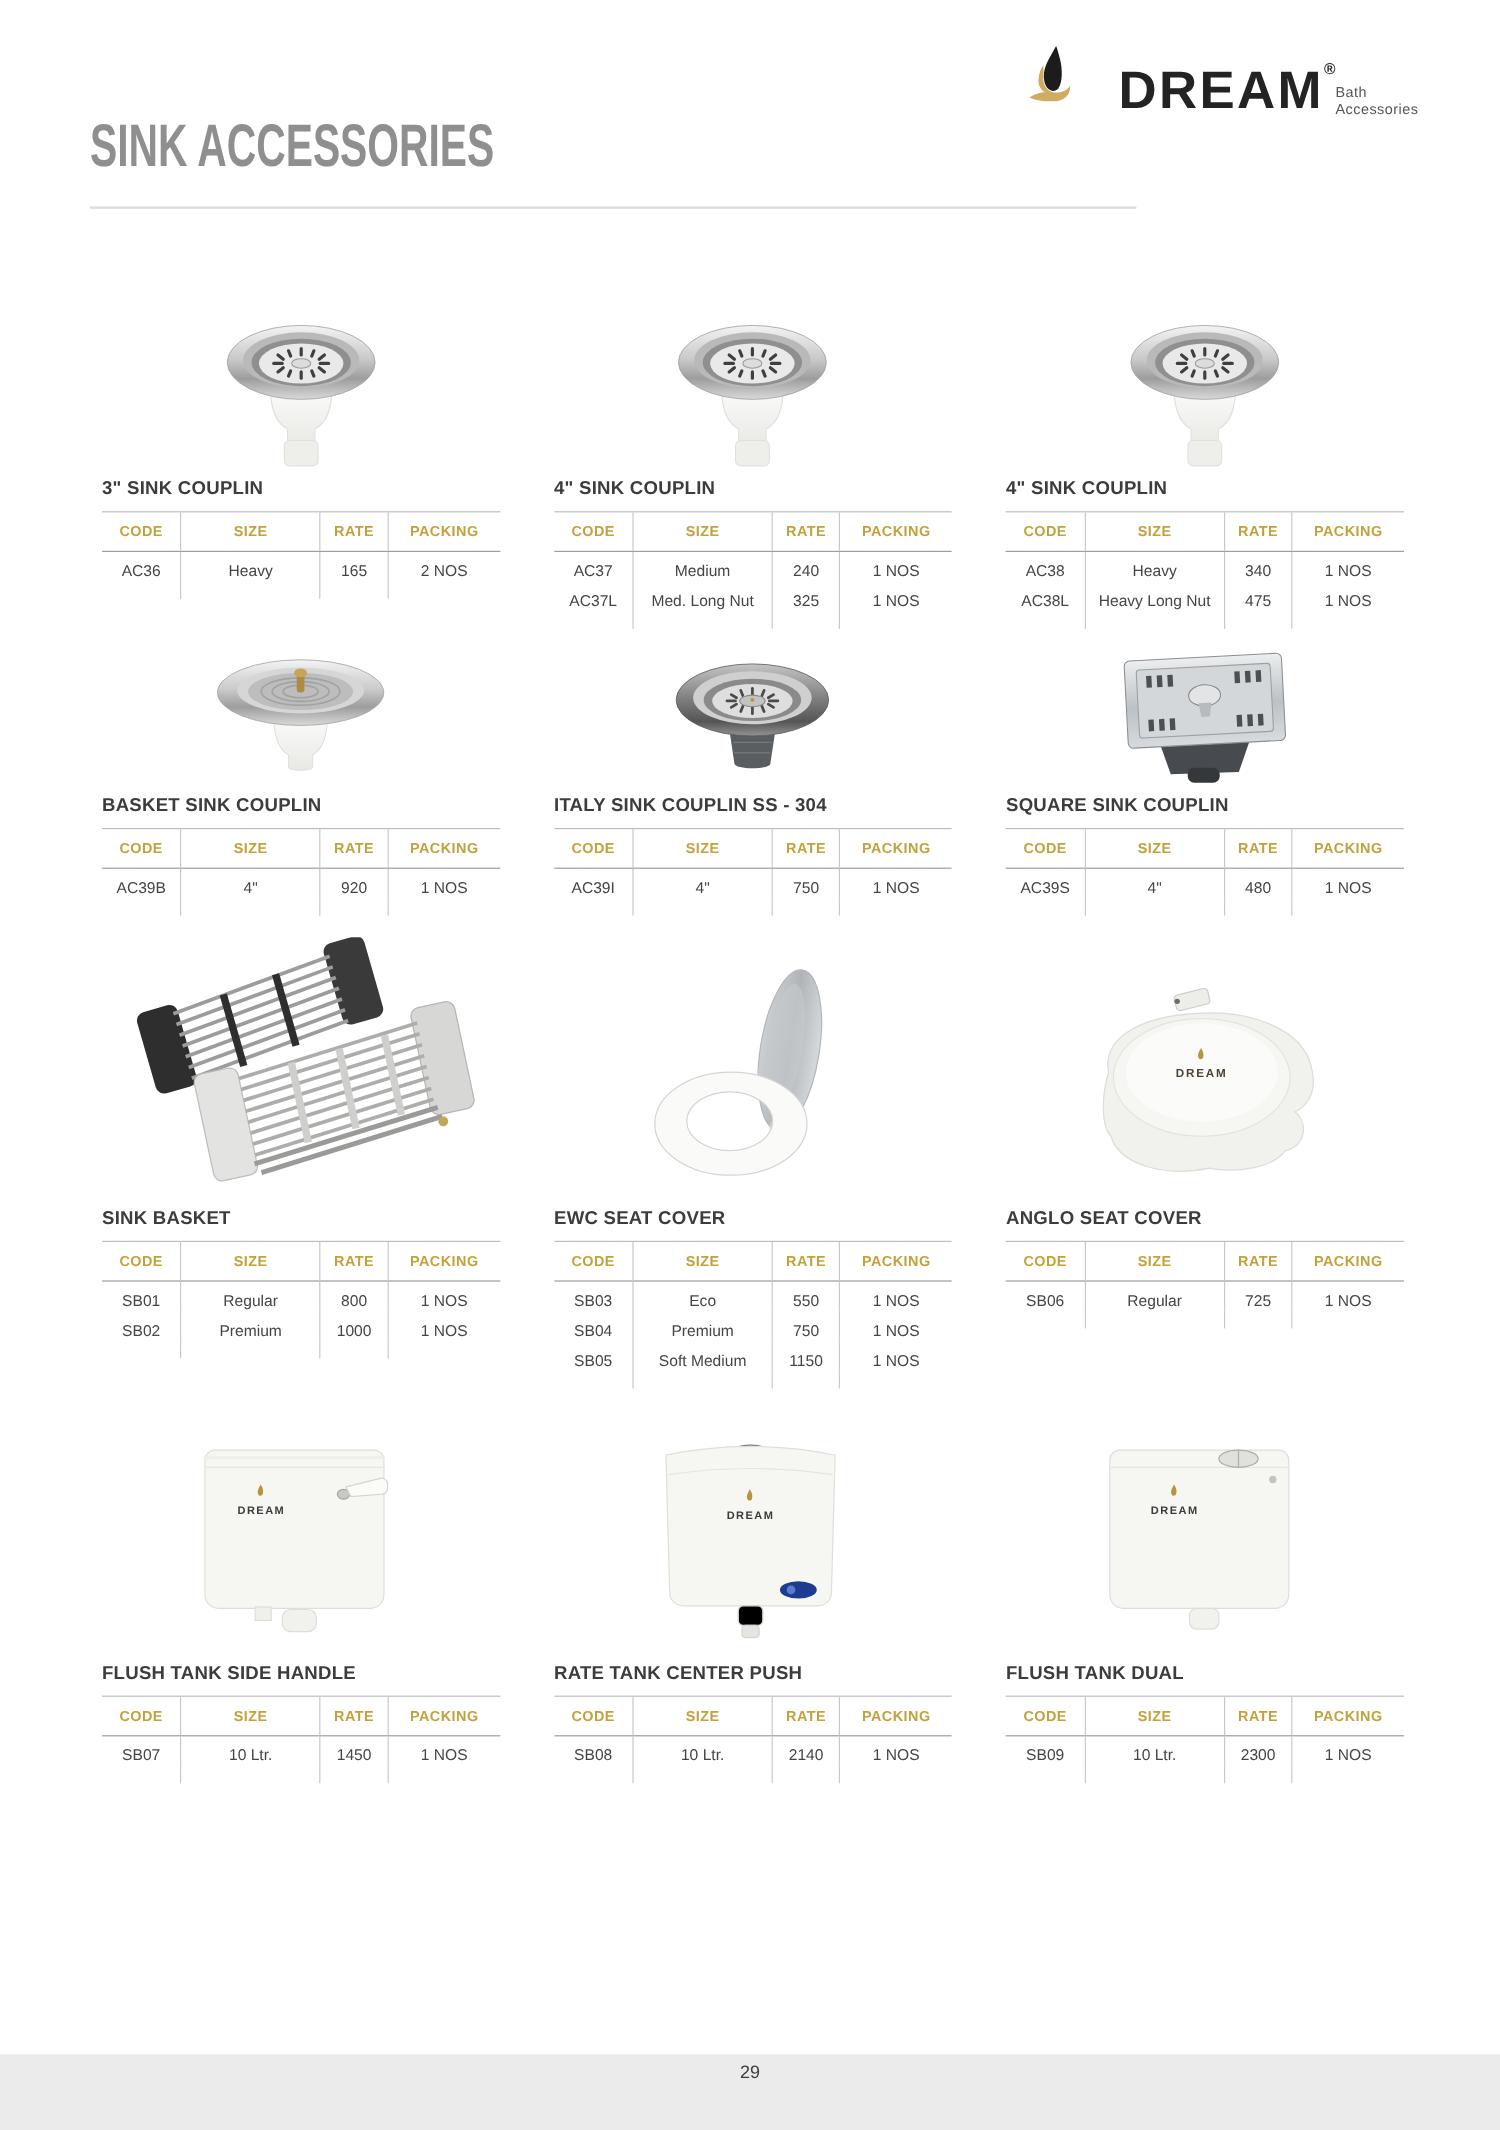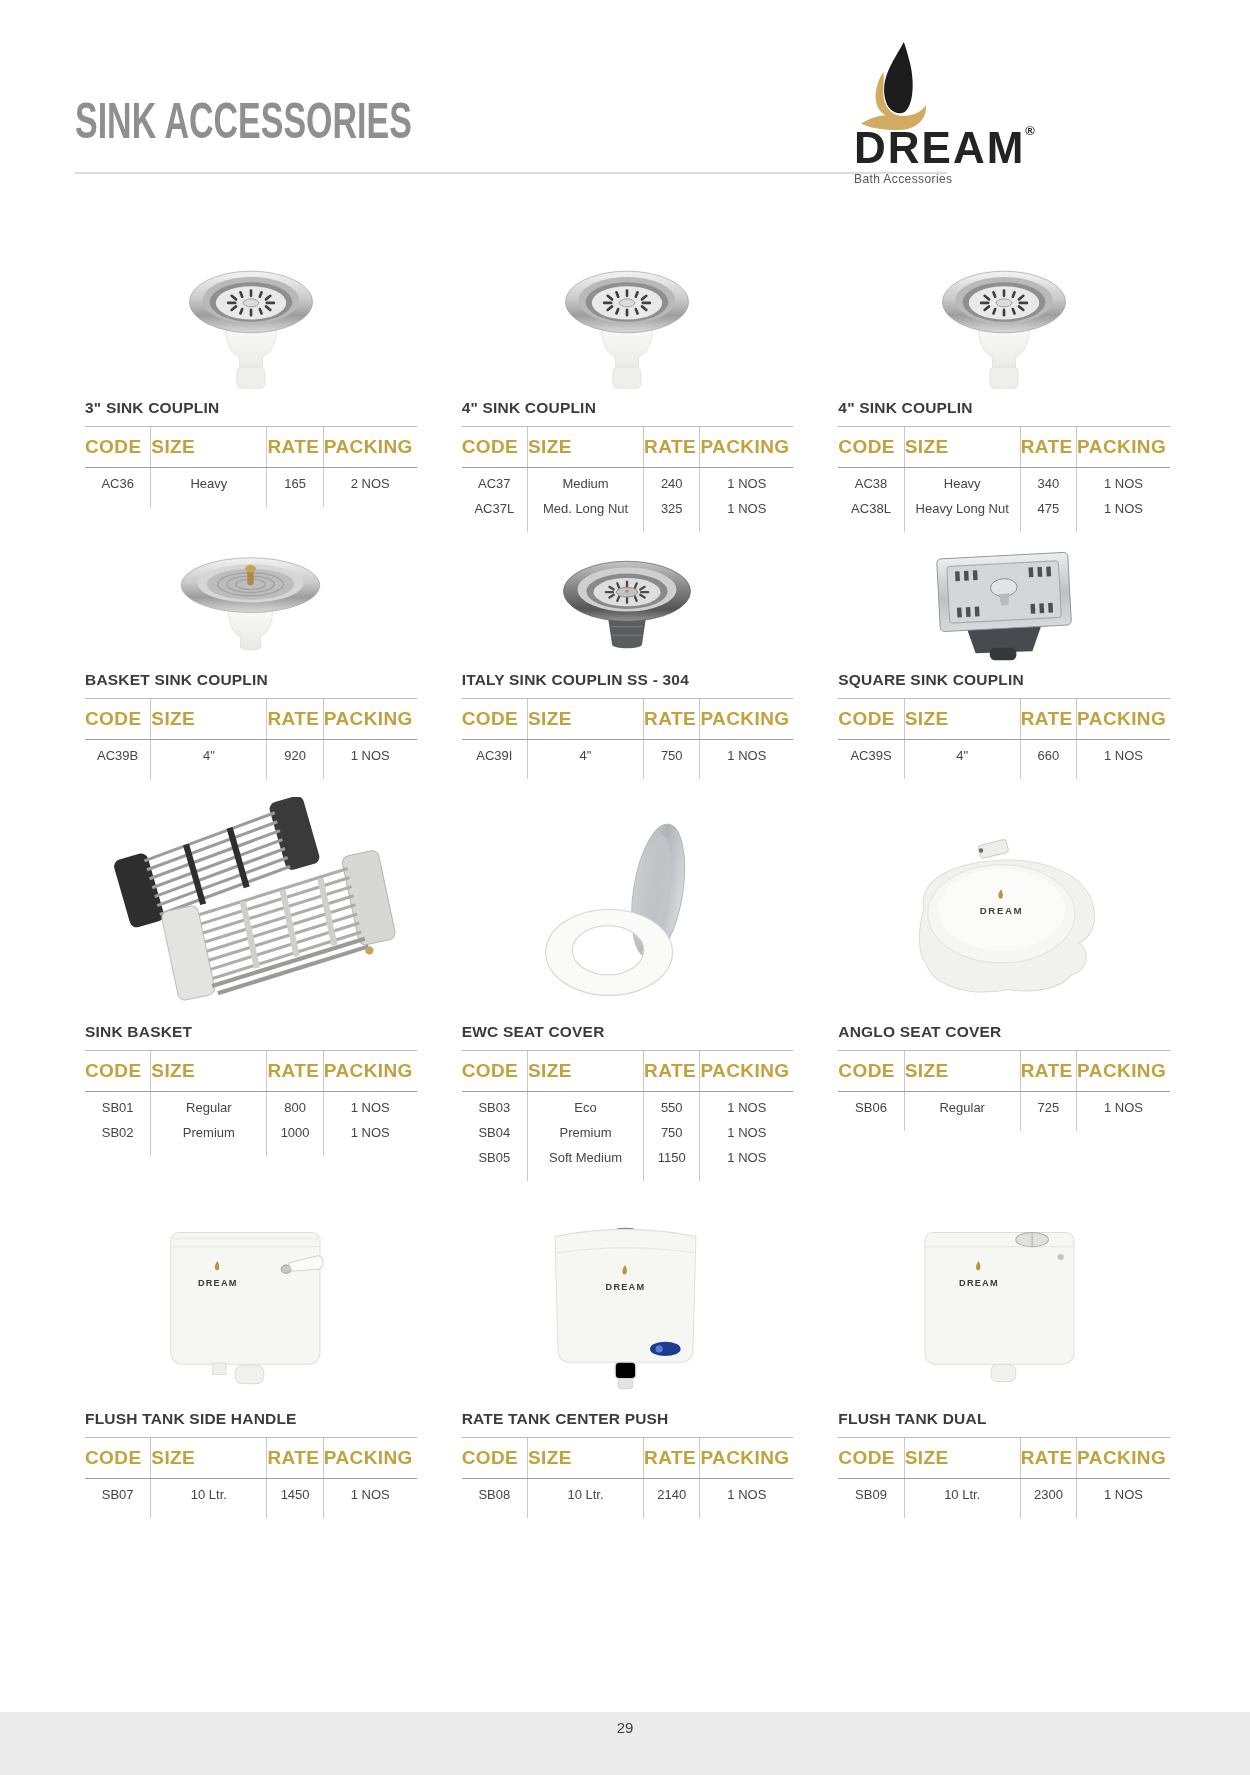--- a/index.html
+++ b/index.html
@@ -9,41 +9,41 @@
     font-family:"Liberation Sans", sans-serif; color:#454545; overflow:hidden;
   }
   
   .header { position:relative; height:200px; }
   .page-title {
     position:absolute; left:75px; top:92px;
     font-size:50px; font-weight:bold; color:#8f8f8f; letter-spacing:0px;
     transform:scaleX(0.68); transform-origin:left center; white-space:nowrap;
   }
   .header-rule { position:absolute; left:75px; top:172px; width:872px; height:2px; background:#dcdcdc; }
-  .logo { position:absolute; top:40px; right:66px; width:330px; display:flex; flex-direction:column; align-items:flex-start; }
+  .logo { position:absolute; top:14px; right:66px; width:330px; display:flex; flex-direction:row; align-items:flex-end; }
   .logo-flame { margin-right:36px; margin-bottom:-14px; }
   .logo-brand { font-size:44px; font-weight:bold; color:#232323; letter-spacing:2px; line-height:1; }
   .logo-brand sup { font-size:13px; font-weight:bold; color:#232323; vertical-align:28px; letter-spacing:0; }
   .logo-tagline { font-size:12px; color:#555; letter-spacing:0.4px; margin-top:2px; margin-right:2px; }
   
   .row { display:grid; grid-template-columns:repeat(3,1fr); column-gap:24px; padding:0 72px; }
   .row3 { margin-top:20px; }
   .row4 { margin-top:20px; }
   .card { padding:0 8px 0 13px; }
   .imgbox { display:flex; align-items:flex-end; justify-content:center; width:100%; }
   .row1 .imgbox { height:190px; }
   .row2 .imgbox { height:130px; }
   .row3 .imgbox { height:215px; }
   .row4 .imgbox { height:200px; }
   .ptitle { font-size:15.5px; font-weight:bold; color:#3c3c3c; letter-spacing:0.2px; margin:9px 0 9px 0; }
   .ptable { width:100%; border-top:1px solid #bdbdbd; }
   .hrow, .drow, .sprow { display:grid; grid-template-columns:20% 35% 17% 28%; }
   .hrow { border-bottom:1px solid #9e9e9e; }
   .hcell {
-    font-size:19px; font-weight:bold; color:#c3a13c; 
+    font-size:12px; font-weight:bold; color:#c3a13c; text-align:center;
     padding:9px 0; border-right:1px solid #c9c9c9; letter-spacing:0.4px;
   }
   .dcell { font-size:13px; color:#454545; text-align:center; padding:8px 1px 2px; border-right:1px solid #c9c9c9; }
   .sprow .dcell { height:14px; padding:0; }
   .hcell:nth-child(4), .dcell:nth-child(4) { border-right:none; }
   
   .footer {
     position:absolute; left:0; bottom:0; width:100%; height:63px;
     background:#ebebeb; text-align:center;
   }
@@ -385,21 +385,21 @@
     <div class="ptable">
       <div class="hrow">
           <div class="hcell">CODE</div>
           <div class="hcell">SIZE</div>
           <div class="hcell">RATE</div>
           <div class="hcell">PACKING</div>
         </div>
       <div class="drow">
           <div class="dcell">AC39S</div>
           <div class="dcell">4"</div>
-          <div class="dcell">660</div>
+          <div class="dcell">480</div>
           <div class="dcell">1 NOS</div>
         </div>
       <div class="sprow">
           <div class="dcell"></div>
           <div class="dcell"></div>
           <div class="dcell"></div>
           <div class="dcell"></div>
         </div>
     </div>
   </section>

